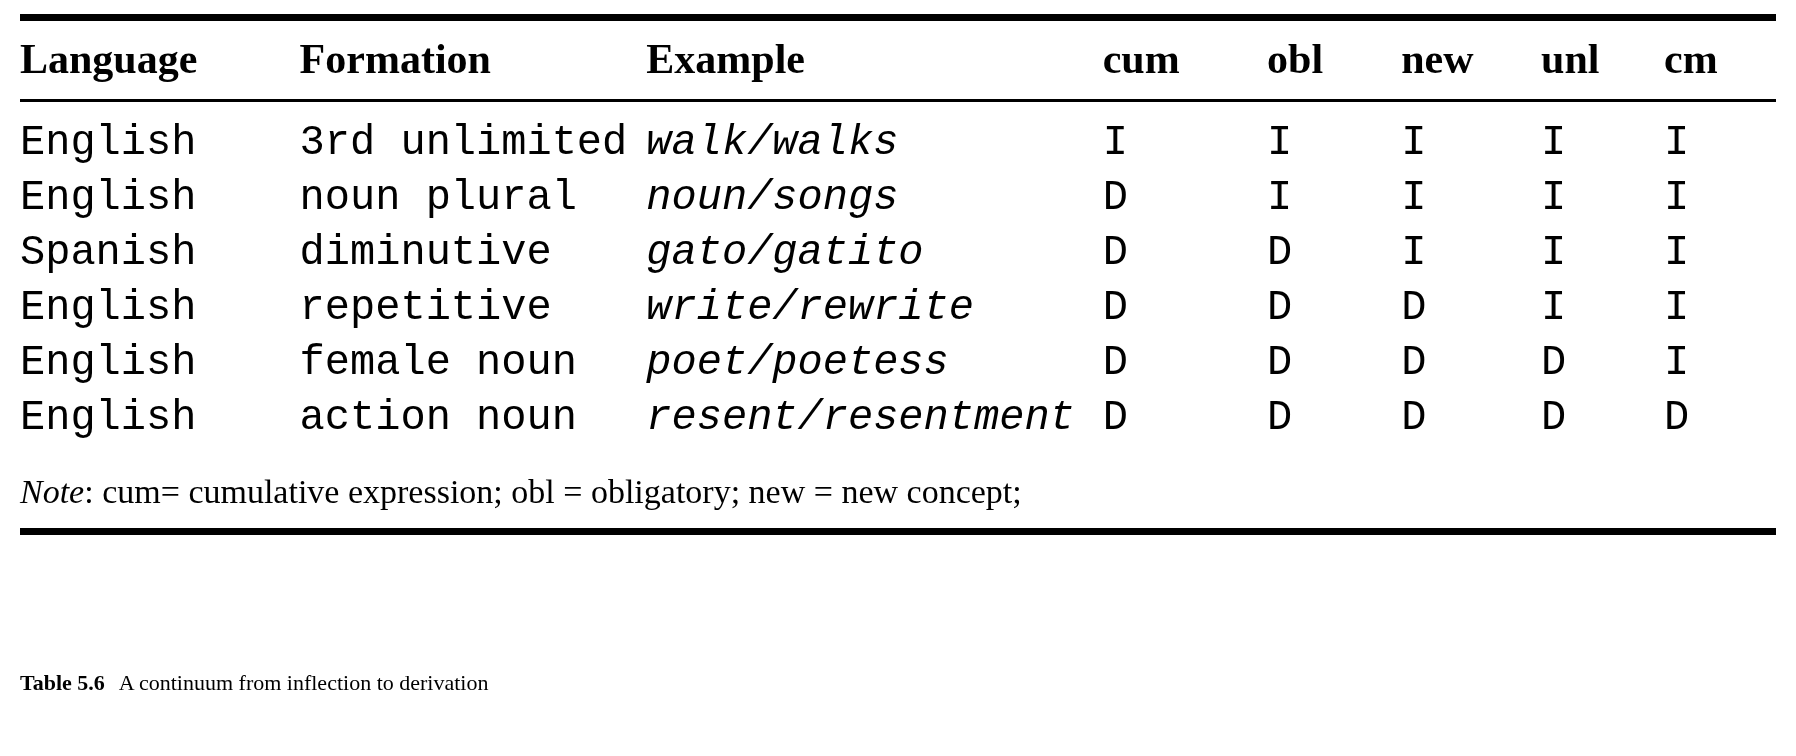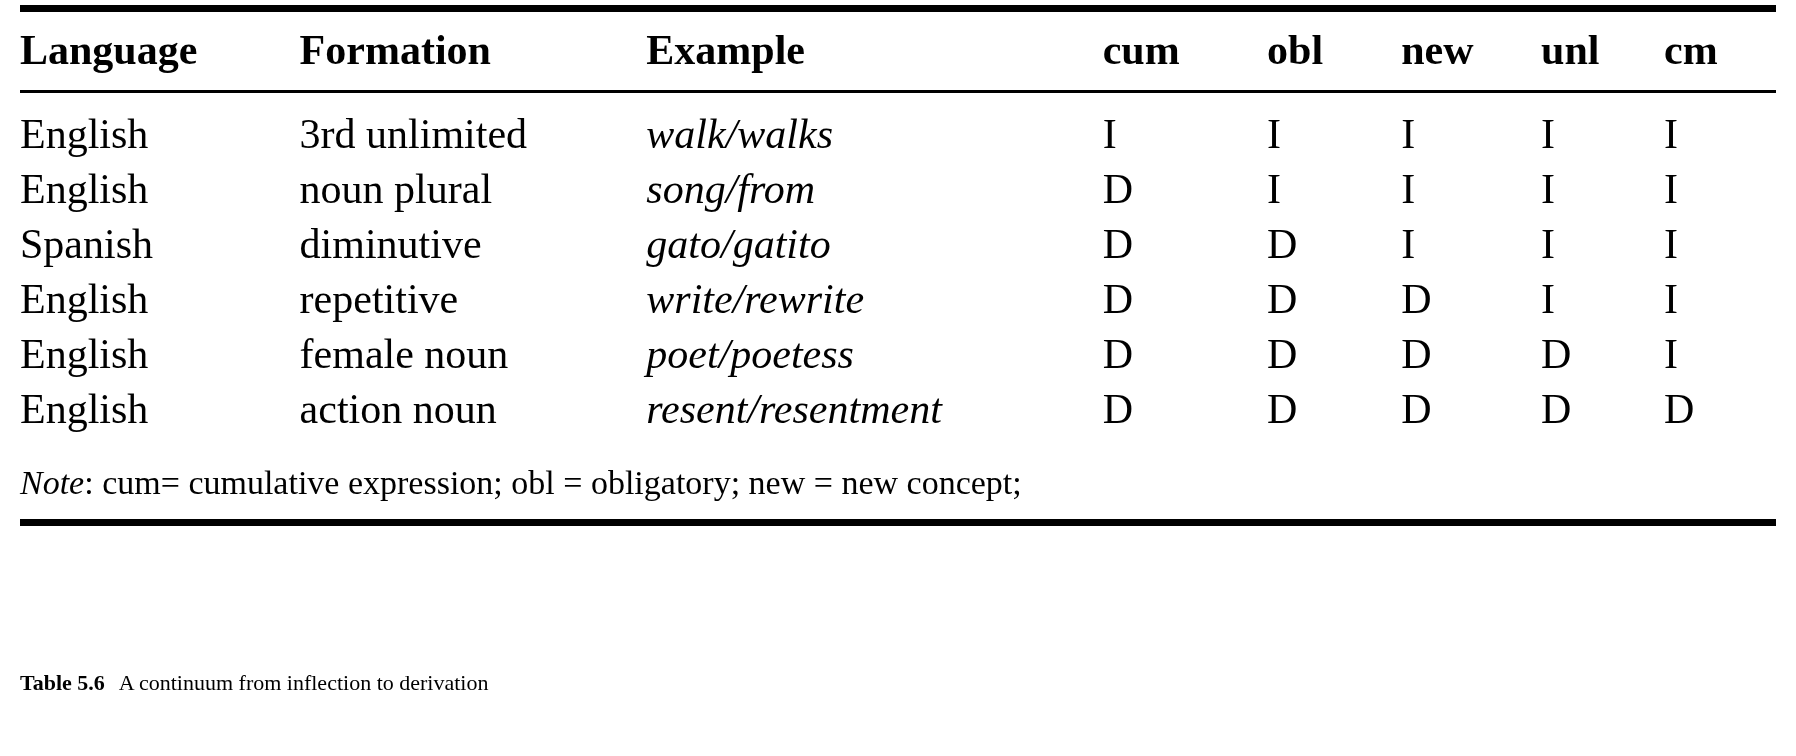--- a/index.html
+++ b/index.html
@@ -18,21 +18,21 @@
   .page {
     position: relative;
     width: 1796px;
     height: 756px;
     box-sizing: border-box;
   }
 
   .table-block {
     position: absolute;
     left: 20px;
-    top: 5px;
+    top: 14px;
     width: 1756px;
   }
 
   .rule-thick {
     height: 7px;
     background: #000000;
     width: 100%;
   }
   .rule-thin {
     height: 3px;
@@ -72,20 +72,21 @@
   col.c-new  { width: 125px; }
   col.c-unl  { width: 110px; }
   col.c-cm   { width: 100px; }
 
   td.example {
     font-style: italic;
   }
 
   tbody tr td {
     padding-top: 0;
+    font-family: Liberation Mono, monospace;
   }
   tbody tr:first-child td {
     padding-top: 14px;
   }
   tbody tr:last-child td {
     padding-bottom: 6px;
   }
 
   .note {
     text-align: left;
@@ -165,21 +166,21 @@
           <td class="example">walk/walks</td>
           <td>I</td>
           <td>I</td>
           <td>I</td>
           <td>I</td>
           <td>I</td>
         </tr>
         <tr>
           <td>English</td>
           <td>noun plural</td>
-          <td class="example">song/from</td>
+          <td class="example">noun/songs</td>
           <td>D</td>
           <td>I</td>
           <td>I</td>
           <td>I</td>
           <td>I</td>
         </tr>
         <tr>
           <td>Spanish</td>
           <td>diminutive</td>
           <td class="example">gato/gatito</td>

